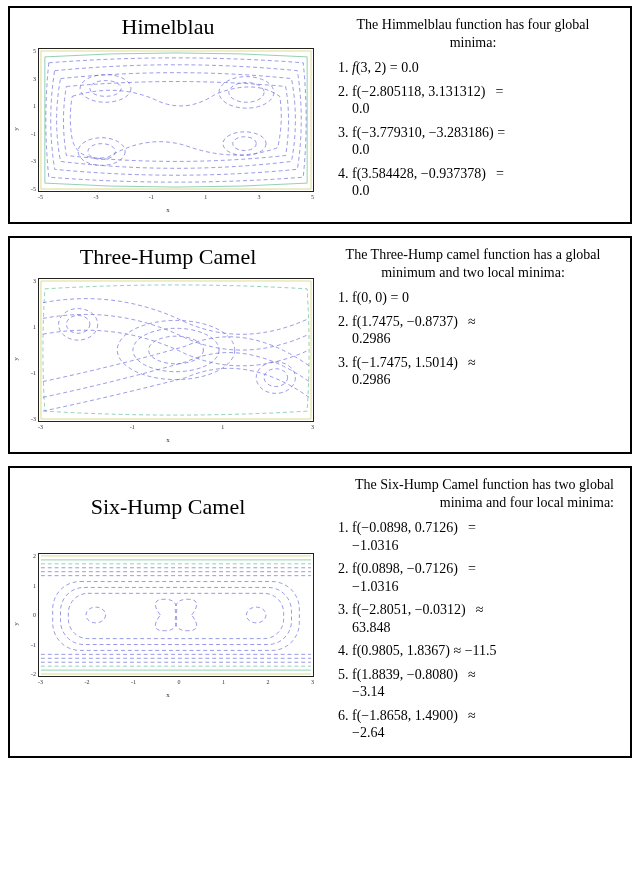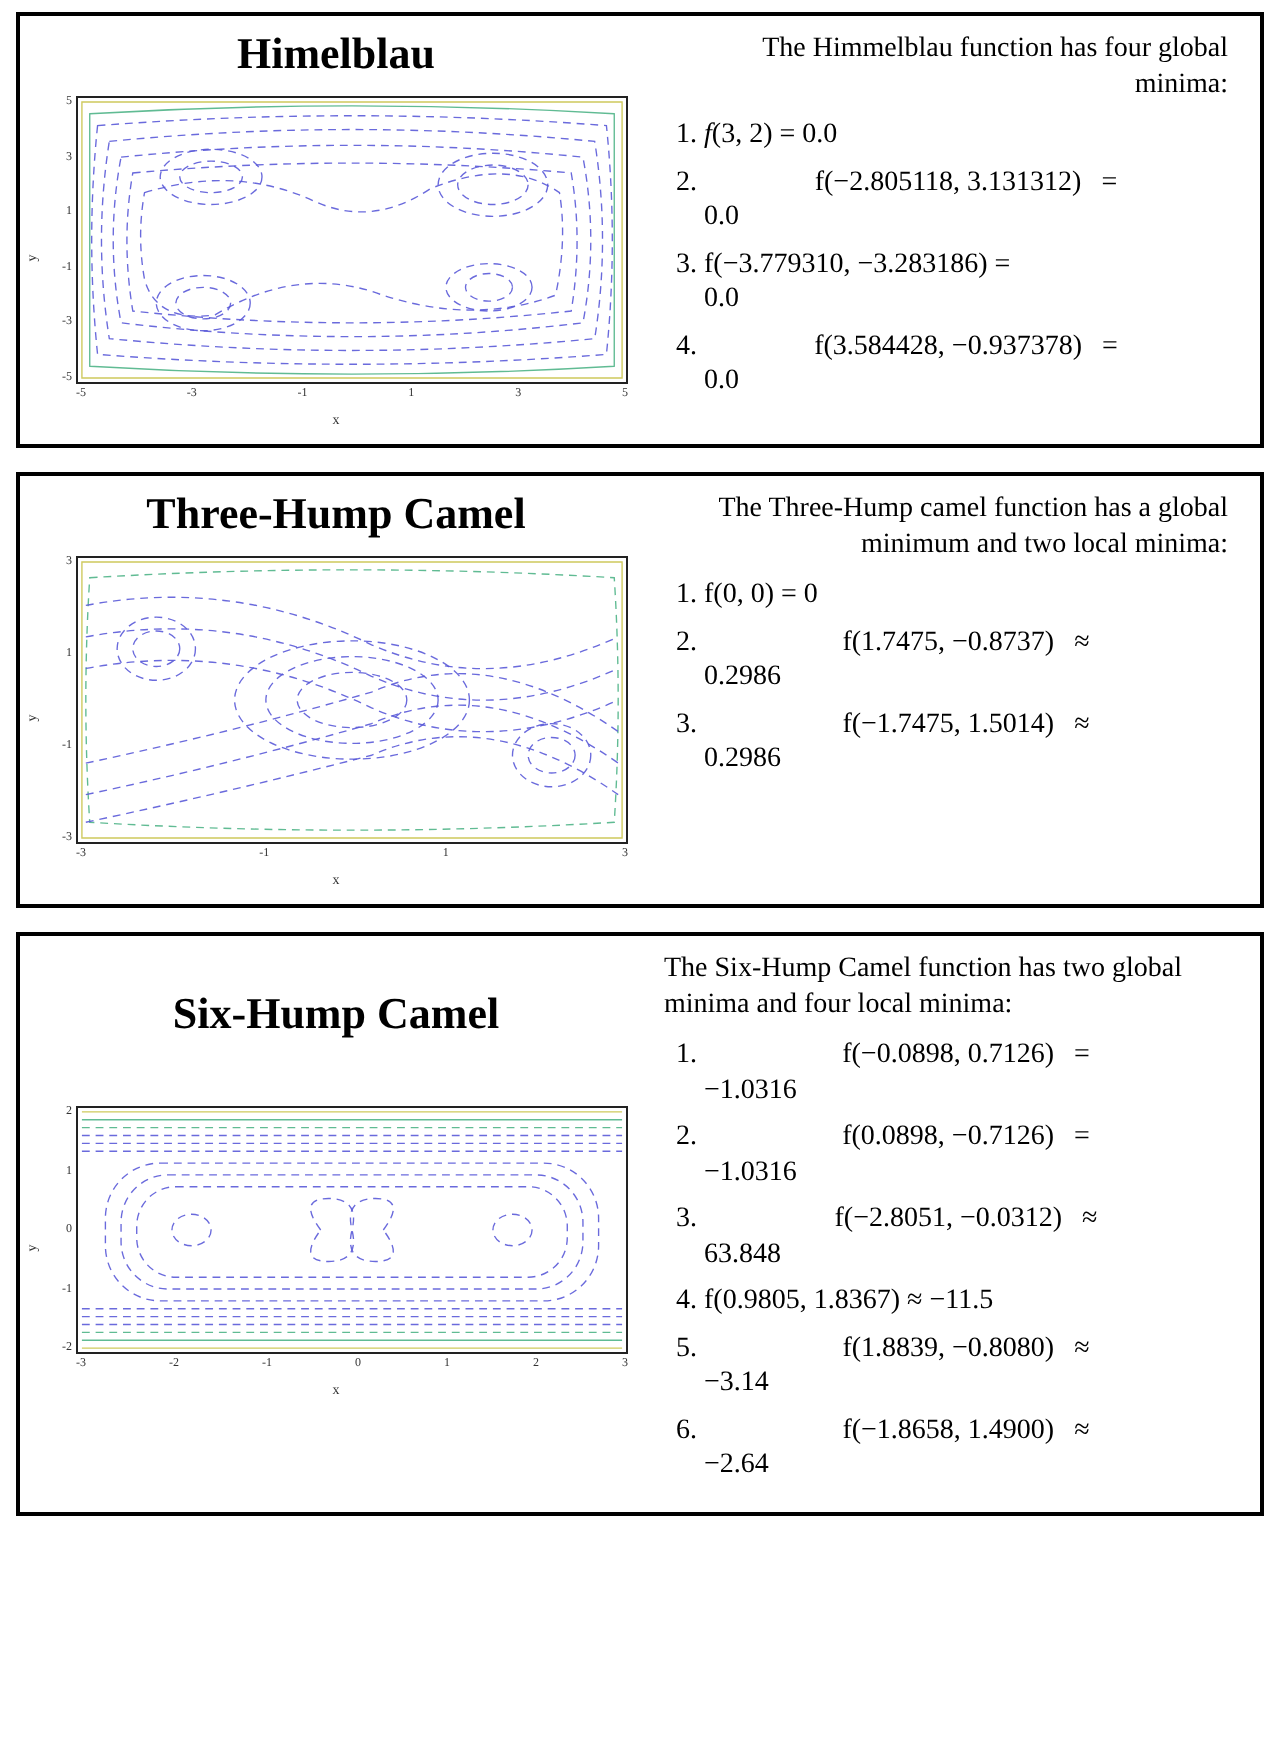--- a/index.html
+++ b/index.html
@@ -18,21 +18,21 @@
     display: flex;
     align-items: flex-start;
     gap: 10px;
   }
   .panel:last-child { margin-bottom: 4px; }
   .left {
     width: 300px;
     flex: 0 0 300px;
   }
   .left h2 {
-    font-weight: 700;
+    font-weight: 400;
     font-size: 22px;
     text-align: center;
     margin-bottom: 4px;
     font-family: "Times New Roman", Times, serif;
   }
   .plot-frame {
     width: 300px;
     height: 170px;
     position: relative;
     background: #fff;
@@ -64,39 +64,39 @@
     position: absolute; left: 0; top: 50%;
     transform: translate(-4px,-50%) rotate(-90deg);
     font-size: 7px; color: #333;
   }
   .right {
     flex: 1;
     padding-top: 2px;
     padding-right: 4px;
   }
   .intro {
-    text-align: right;
+    text-align: center;
     font-size: 14px;
     line-height: 1.25;
     margin-bottom: 8px;
     padding: 0 4px;
   }
-  .intro.left-align { text-align: left; }
+  .intro.left-align { text-align: right; }
   ol.minima {
     list-style: decimal;
     padding-left: 24px;
   }
   ol.minima li {
     margin-bottom: 6px;
     font-size: 14px;
     line-height: 1.25;
   }
   .row-eq {
     display: flex;
-    justify-content: center;
+    justify-content: flex-start;
     align-items: baseline;
     gap: 6px;
   }
   .row-eq .lhs { white-space: nowrap; }
   .row-eq .op { padding: 0 4px; }
   .row-val { padding-left: 0; }
   .fcall .f { font-style: italic; font-family: "Times New Roman", serif; }
   .num { font-family: "Times New Roman", serif; }
   svg .contour { fill: none; stroke: #5a5ad8; stroke-width: 0.7; opacity: 0.9; }
   svg .contour.g { stroke: #4fb487; }

